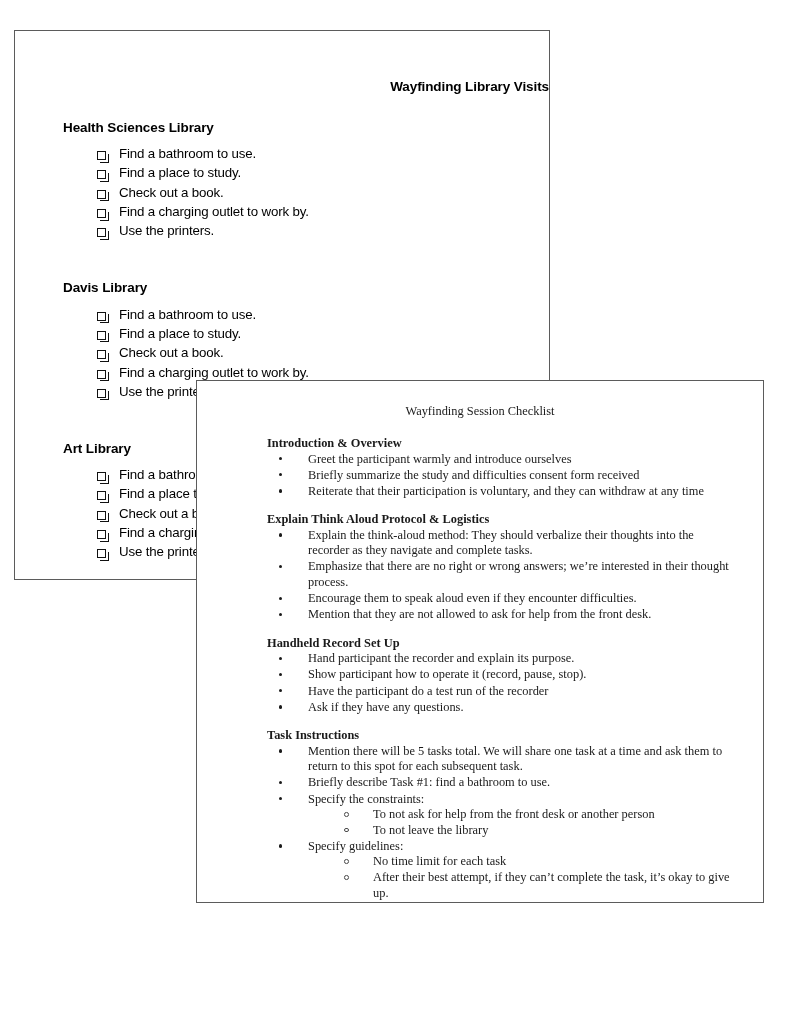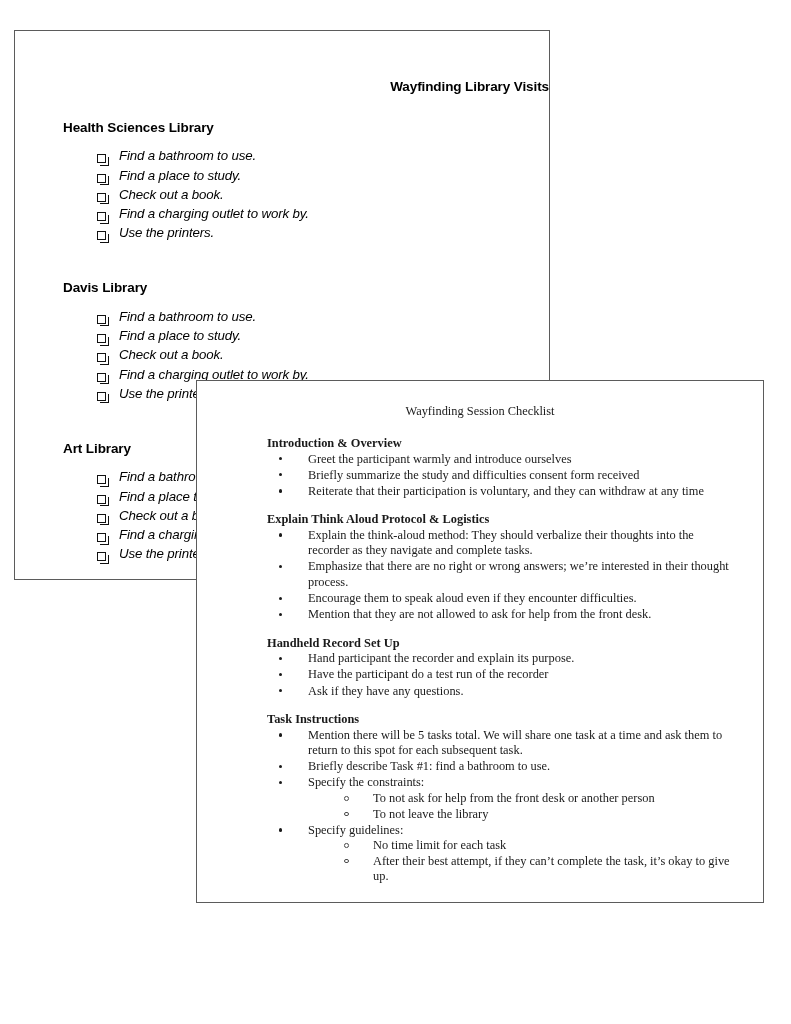--- a/index.html
+++ b/index.html
@@ -44,27 +44,26 @@
     margin-left: 48px;
     margin-top: 21px;
   }
   #doc-visits .task-list {
     list-style: none;
     margin: 9px 0 0 0;
     padding: 0;
   }
   #doc-visits .task-item {
     display: flex;
-    align-items: flex-end;
+    align-items: center;
     margin-left: 82px;
     height: 19.3px;
     font-size: 13.3px;
     letter-spacing: -0.15px;
     white-space: nowrap;
-    font-style: italic;
   }
   
   .wing-box {
     display: inline-block;
     position: relative;
     width: 9px;
     height: 9px;
     flex: 0 0 auto;
     margin-top: 4px;
     margin-right: 13px;
@@ -265,20 +264,21 @@
           <li><span class="bullet-dot"></span><span>Explain the think-aloud method: They should verbalize their thoughts into the recorder as they navigate and complete tasks.</span></li>
           <li><span class="bullet-dot"></span><span>Emphasize that there are no right or wrong answers; we’re interested in their thought process.</span></li>
           <li><span class="bullet-dot"></span><span>Encourage them to speak aloud even if they encounter difficulties.</span></li>
           <li><span class="bullet-dot"></span><span>Mention that they are not allowed to ask for help from the front desk.</span></li>
         </ul>
       </div>
       <div class="sec">
         <div class="sec-heading">Handheld Record Set Up</div>
         <ul class="lvl1">
           <li><span class="bullet-dot"></span><span>Hand participant the recorder and explain its purpose.</span></li>
+          <li><span class="bullet-dot"></span><span>Show participant how to operate it (record, pause, stop).</span></li>
           <li><span class="bullet-dot"></span><span>Have the participant do a test run of the recorder</span></li>
           <li><span class="bullet-dot"></span><span>Ask if they have any questions.</span></li>
         </ul>
       </div>
       <div class="sec">
         <div class="sec-heading">Task Instructions</div>
         <ul class="lvl1">
           <li><span class="bullet-dot"></span><span>Mention there will be 5 tasks total. We will share one task at a time and ask them to return to this spot for each subsequent task.</span></li>
           <li><span class="bullet-dot"></span><span>Briefly describe Task #1: find a bathroom to use.</span></li>
           <li><span class="bullet-dot"></span><span>Specify the constraints:</span><ul class="lvl2">

